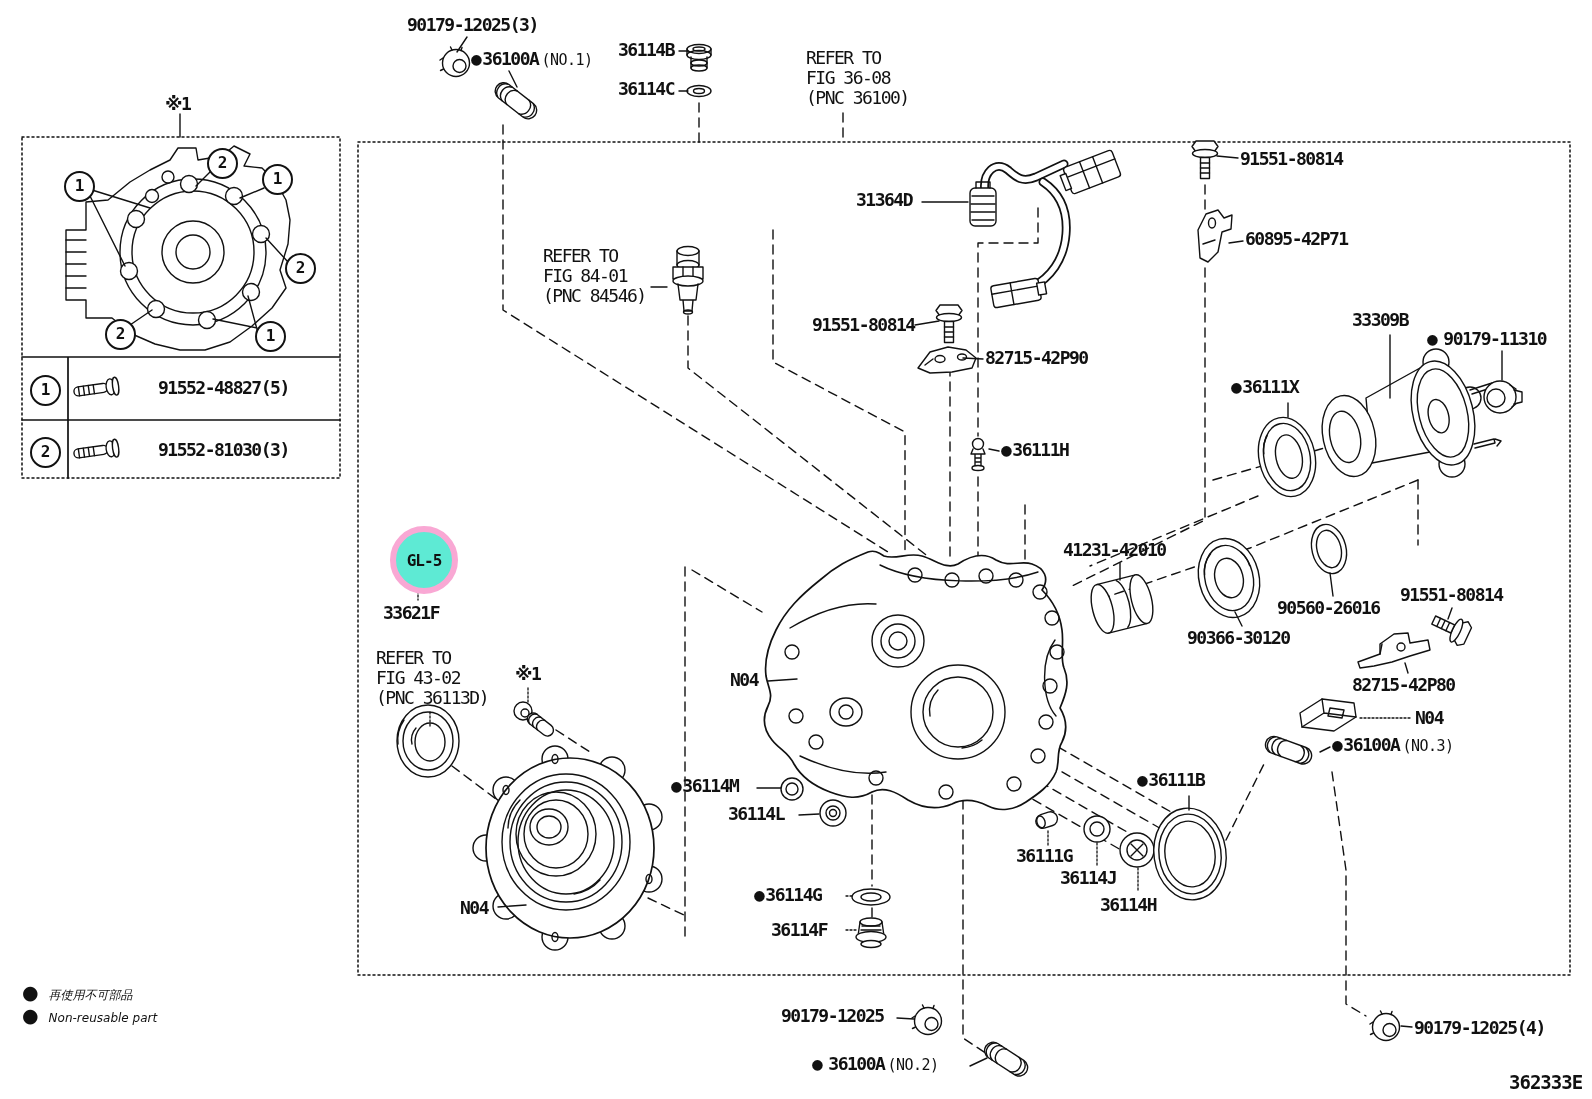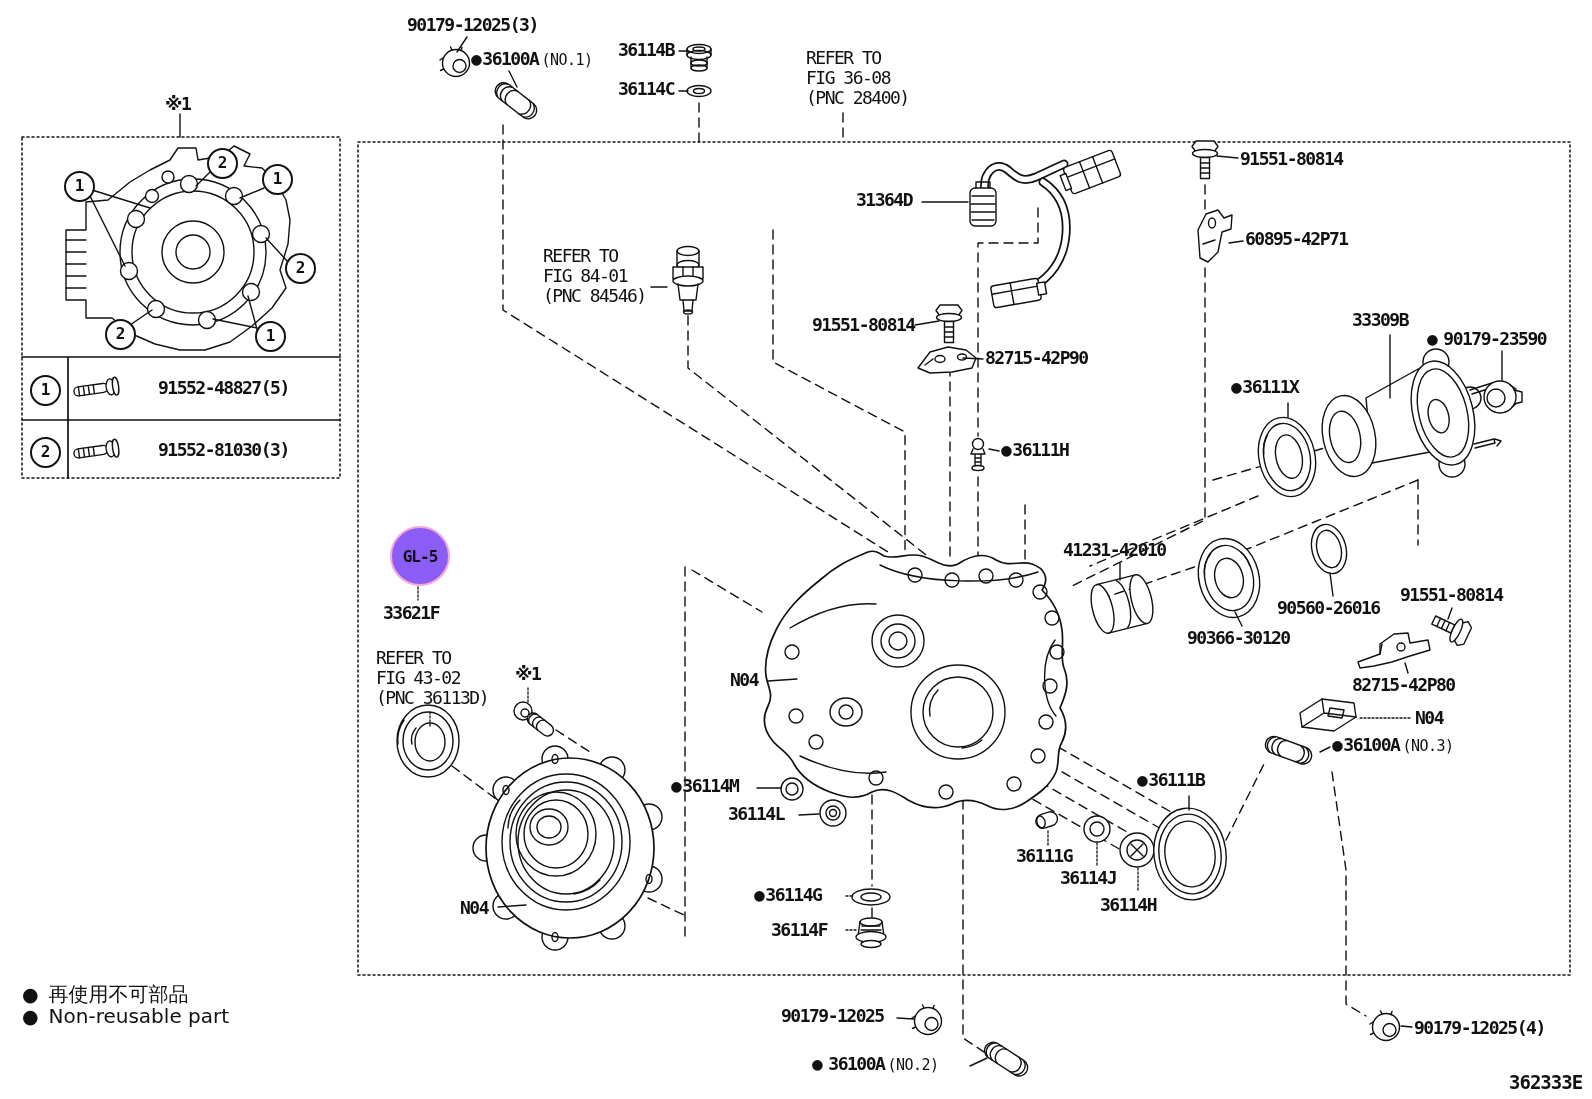--- a/index.html
+++ b/index.html
@@ -14,27 +14,27 @@
   svg .thick{stroke-width:1.7;}
   .lbl{position:absolute;font-weight:bold;font-size:18px;line-height:20px;letter-spacing:-1.5px;
        white-space:nowrap;}
   .lbl .sfx{font-weight:normal;font-size:15px;letter-spacing:-0.5px;margin-left:3px;}
   .lbl .blt{margin-right:2px;}
   .sp .blt{margin-right:7px;}
   .ref div{font-weight:normal;}
   .code{font-weight:bold;font-size:19px;letter-spacing:-1px;}
   .callout{position:absolute;width:27px;height:27px;border:2px solid #111;border-radius:50%;
            text-align:center;line-height:25px;font-size:16px;font-weight:bold;background:#fff;}
-  .gl5{position:absolute;width:56px;height:56px;border:2px solid #f9a8d4;border-radius:50%;
+  .gl5{position:absolute;width:56px;height:56px;border:6px solid #f9a8d4;border-radius:50%;
        display:flex;align-items:center;justify-content:center;font-size:16px;font-weight:bold;
-       letter-spacing:-1px;background:#8b5cf6;}
+       letter-spacing:-1px;background:#5eead4;}
   .note{position:absolute;white-space:nowrap;font-family:"DejaVu Sans",sans-serif;}
   .note .nmark{font-weight:bold;margin-right:10px;}
   .note .m-mono{font-family:"DejaVu Sans Mono",monospace;font-size:18px;}
-  .note .ntext{font-size:20px;}
+  .note .ntext{font-size:12px;font-style:italic;}
   .note .bdot{font-size:19px;}
 </style>
 </head>
 <body>
 
 <div id="stage">
 
 <svg id="art" width="1592" height="1099" viewBox="0 0 1592 1099">
   <defs>
     <g id="stud">
@@ -363,31 +363,31 @@
 <div class="lbl" style="left:407px;top:15px">90179-12025(3)</div>
 
 <div class="lbl" style="left:471px;top:49px"><span class="blt">●</span><span>36100A</span><span class="sfx">(NO.1)</span></div>
 
 <div class="lbl" style="left:618px;top:40px">36114B</div>
 <div class="lbl" style="left:618px;top:79px">36114C</div>
 
 <div class="lbl ref" style="left:806px;top:48px">
   <div>REFER TO</div>
   <div>FIG 36-08</div>
-  <div>(PNC 28400)</div>
+  <div>(PNC 36100)</div>
 </div>
 
 <div class="lbl" style="left:856px;top:190px">31364D</div>
 <div class="lbl" style="left:1240px;top:149px">91551-80814</div>
 <div class="lbl" style="left:1245px;top:229px">60895-42P71</div>
 <div class="lbl" style="left:812px;top:315px">91551-80814</div>
 <div class="lbl" style="left:985px;top:348px">82715-42P90</div>
 <div class="lbl" style="left:1352px;top:310px">33309B</div>
 
-<div class="lbl sp" style="left:1427px;top:329px"><span class="blt">●</span><span>90179-23590</span></div>
+<div class="lbl sp" style="left:1427px;top:329px"><span class="blt">●</span><span>90179-11310</span></div>
 
 <div class="lbl" style="left:1231px;top:377px"><span class="blt">●</span><span>36111X</span></div>
 
 <div class="lbl ref" style="left:543px;top:246px">
   <div>REFER TO</div>
   <div>FIG 84-01</div>
   <div>(PNC 84546)</div>
 </div>
 
 <div class="lbl" style="left:1001px;top:440px"><span class="blt">●</span><span>36111H</span></div>

